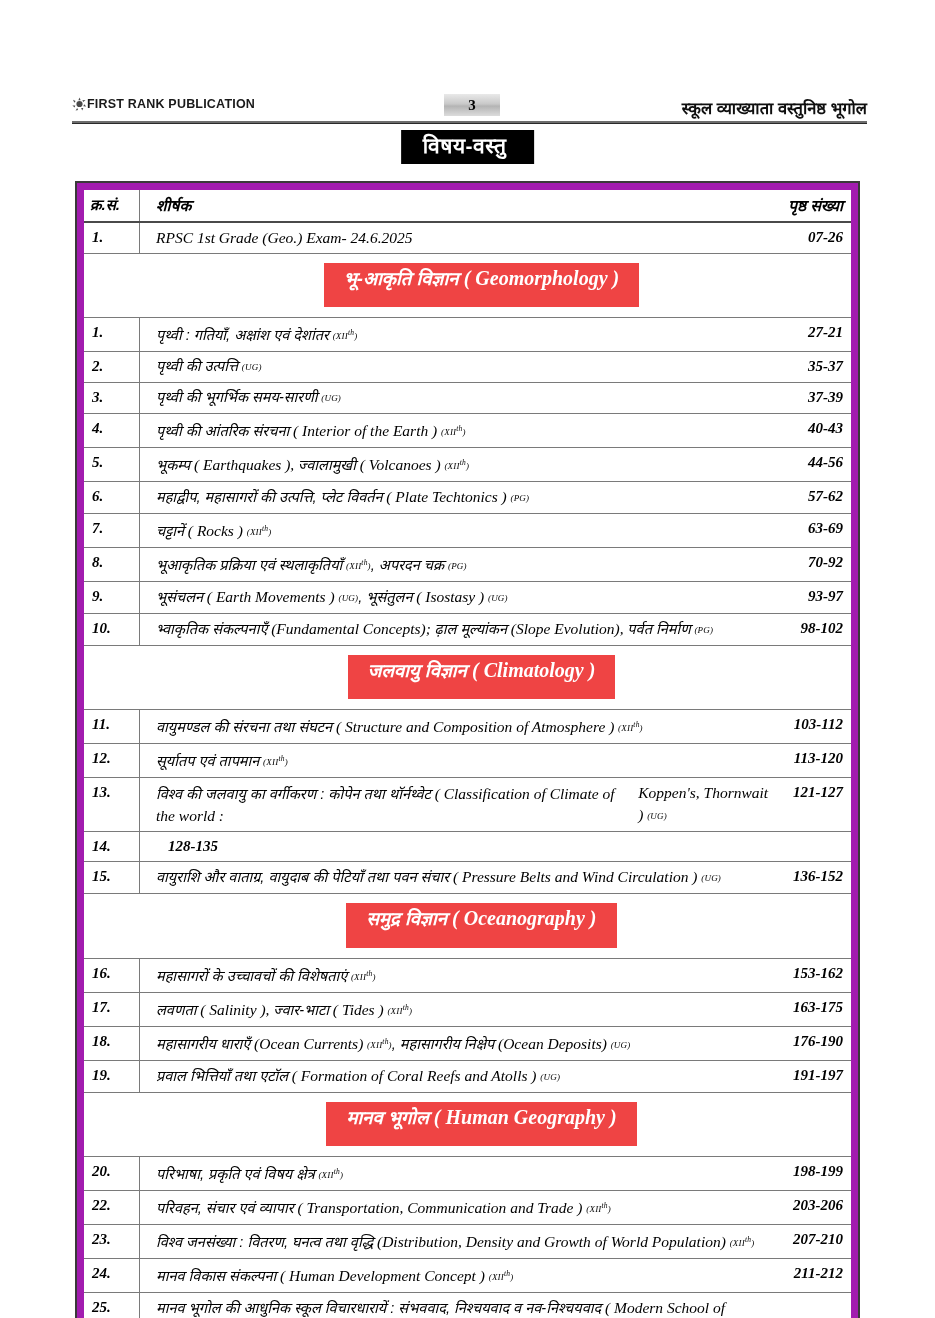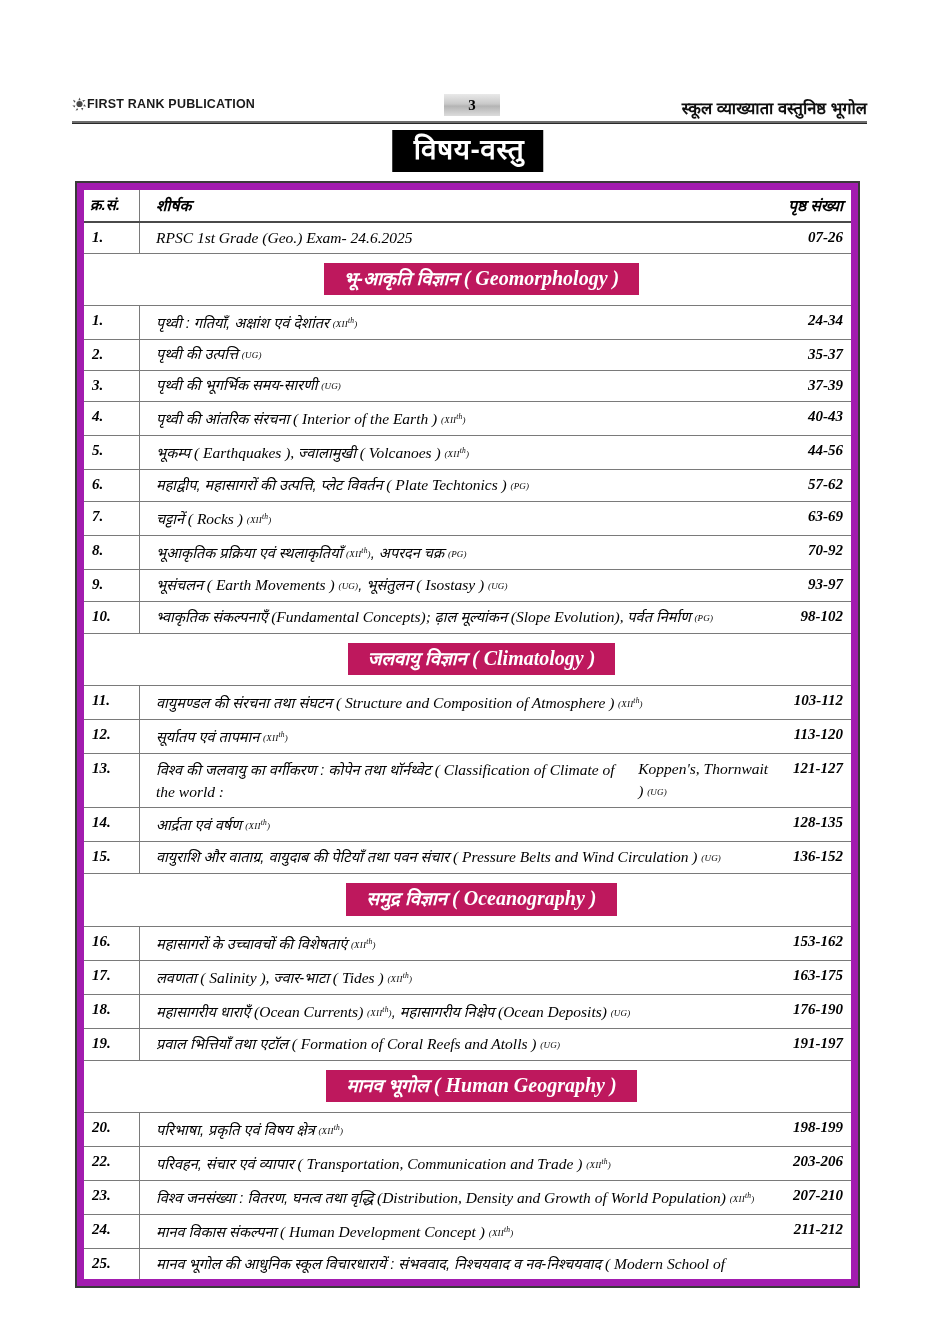--- a/index.html
+++ b/index.html
@@ -100,24 +100,24 @@
   }
 
   
   .title-banner {
     position: absolute;
     left: 50%;
     transform: translateX(-50%);
     top: 130px;
     background: #000;
     color: #fff;
-    padding: 4px 19px 6px 22px;
-    font-family: "Liberation Sans", sans-serif;
-    font-weight: bold;
-    font-size: 28px;
+    padding: 4px 28px 6px 22px;
+    font-family: "Liberation Sans", sans-serif;
+    font-weight: bold;
+    font-size: 21px;
     letter-spacing: 0.5px;
     line-height: 1.15;
     white-space: nowrap;
   }
 
   
   .toc {
     position: absolute;
     left: 75px;
     top: 181px;
@@ -222,23 +222,23 @@
 
   
   .row.section {
     min-height: 48px;
     align-items: center;
     justify-content: center;
     padding: 9px 0 10px 0;
     border-bottom: 1px solid #7a7a7a;
   }
   .section-banner {
-    background: #be185d;
+    background: #ef4444;
     color: #fff;
-    padding: 3px 20px 5px 20px;
+    padding: 3px 20px 17px 20px;
     font-weight: bold;
     font-size: 18.5px;
     line-height: 1.2;
     white-space: nowrap;
     font-family: "Liberation Sans", sans-serif;
     margin-left: 28px;
   }
   .section-banner .en {
     font-family: "Liberation Serif", serif;
     font-size: 20px;
@@ -312,21 +312,21 @@
               <span class="pages">07-26</span>
             </div>
           </div>
           <div class="row section">
             <div class="section-banner"><span class="hi">भू-आकृति विज्ञान</span> <span class="en">( Geomorphology )</span></div>
           </div>
           <div class="row">
             <div class="col-num">1.</div>
             <div class="col-body">
               <span class="title-text"><span class="hi">पृथ्वी : गतियाँ, अक्षांश एवं देशांतर</span> <span class="tiny">(XII<sup>th</sup>)</span></span>
-              <span class="pages">24-34</span>
+              <span class="pages">27-21</span>
             </div>
           </div>
           <div class="row">
             <div class="col-num">2.</div>
             <div class="col-body">
               <span class="title-text"><span class="hi">पृथ्वी की उत्पत्ति</span> <span class="tiny">(UG)</span></span>
               <span class="pages">35-37</span>
             </div>
           </div>
           <div class="row">
@@ -410,21 +410,20 @@
               </div>
               <div class="line">
                 <span class="title-text"><span class="en">Koppen's, Thornwait )</span> <span class="tiny">(UG)</span></span>
                 <span class="pages">121-127</span>
               </div>
             </div>
           </div>
           <div class="row">
             <div class="col-num">14.</div>
             <div class="col-body">
-              <span class="title-text"><span class="hi">आर्द्रता एवं वर्षण</span> <span class="tiny">(XII<sup>th</sup>)</span></span>
               <span class="pages">128-135</span>
             </div>
           </div>
           <div class="row inline-page">
             <div class="col-num">15.</div>
             <div class="col-body">
               <span class="title-text"><span class="hi">वायुराशि और वाताग्र, वायुदाब की पेटियाँ तथा पवन संचार</span> <span class="en">( Pressure Belts and Wind Circulation )</span> <span class="tiny">(UG)</span></span>
               <span class="pages">136-152</span>
             </div>
           </div>

